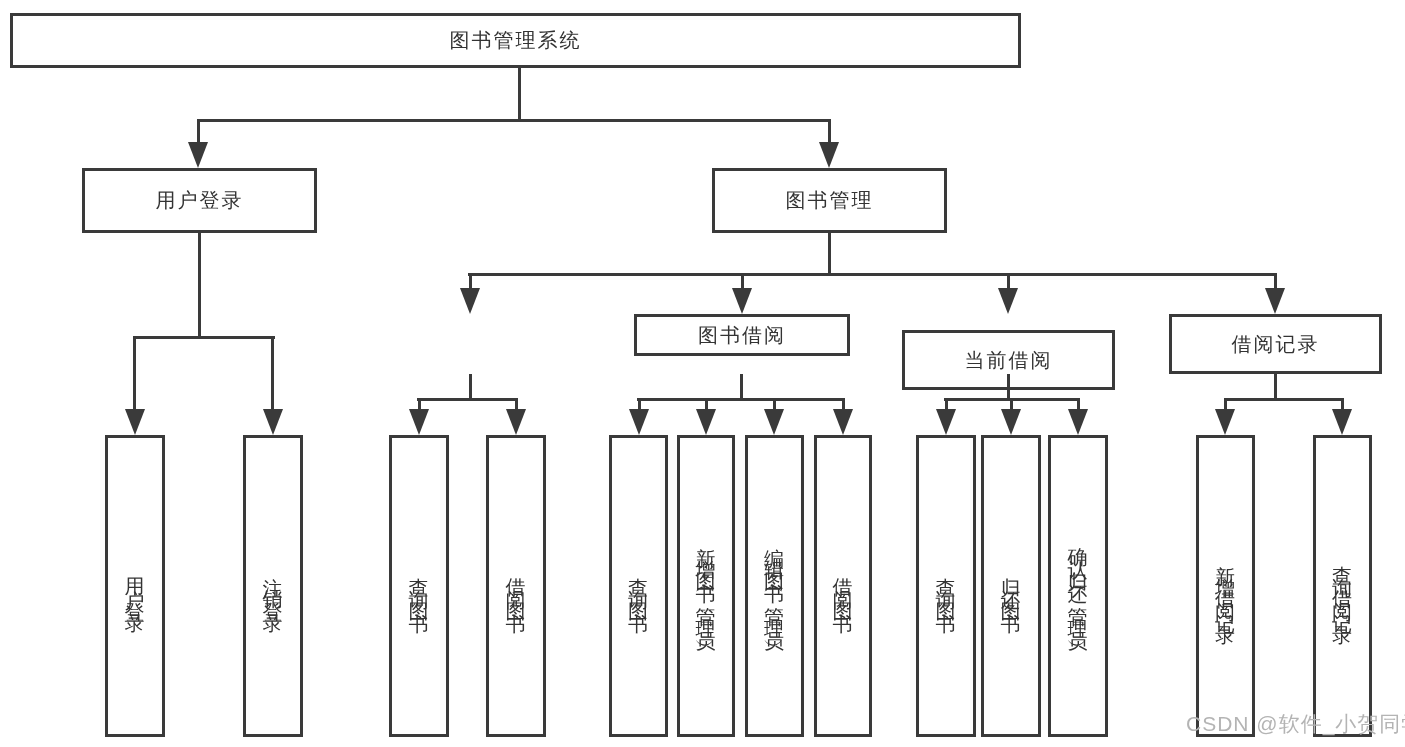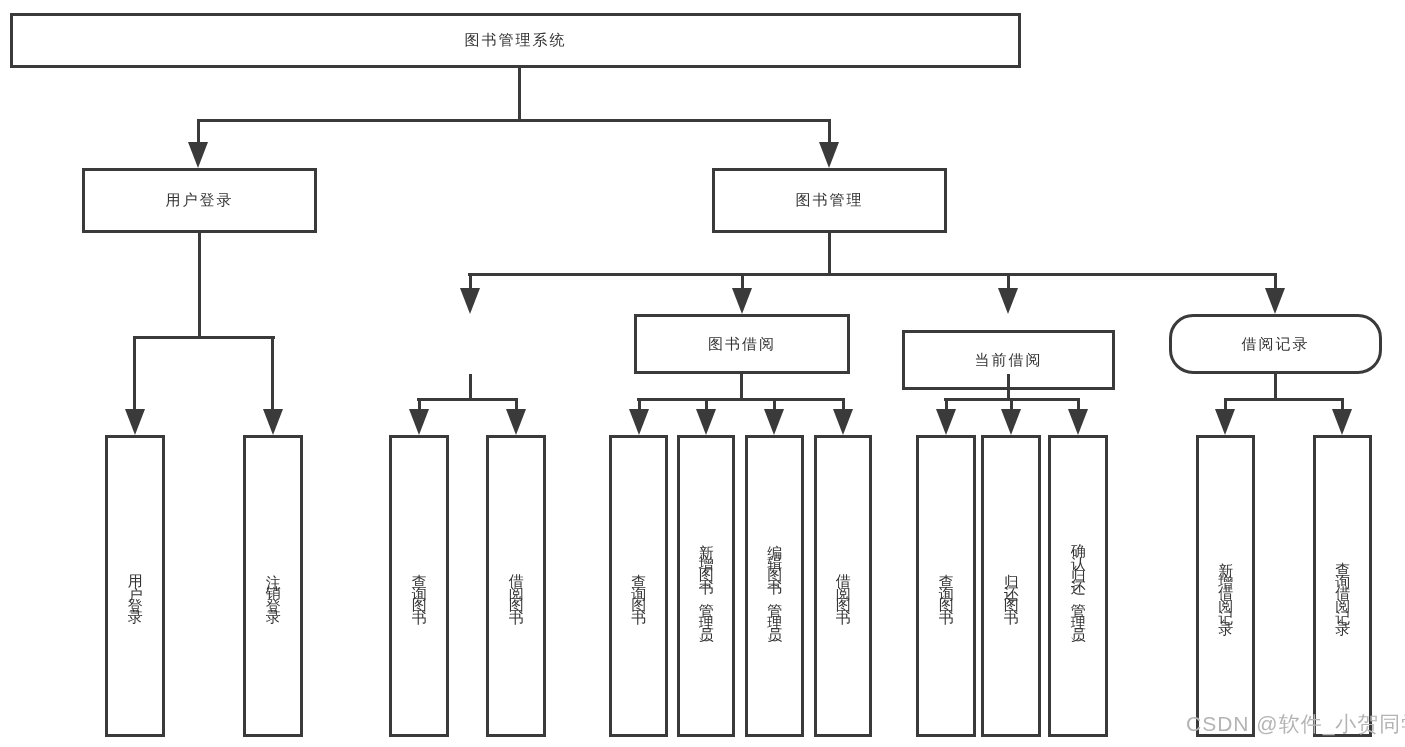--- a/index.html
+++ b/index.html
@@ -7,21 +7,21 @@
     position:relative; width:1405px; height:747px; background:#ffffff;
     font-family:"Liberation Sans","DejaVu Sans",sans-serif;
     overflow:hidden;
   }
   .box {
     position:absolute; box-sizing:border-box;
     border:3px solid #3a3a3a; background:#ffffff;
     display:flex; align-items:center; justify-content:center;
   }
   .box .lbl {
-    font-size:15px; color:#333333; letter-spacing:2px; white-space:nowrap;
+    font-size:20px; color:#333333; letter-spacing:2px; white-space:nowrap;
   }
   .leaf .lbl {
     writing-mode:vertical-rl; text-orientation:mixed;
     letter-spacing:12px; line-height:1.1; white-space:normal;
   }
   .vl { position:absolute; width:3px; background:#3a3a3a; }
   .hl { position:absolute; height:3px; background:#3a3a3a; }
   .ah {
     position:absolute; width:0; height:0;
     border-left:10px solid transparent; border-right:10px solid transparent;
@@ -66,27 +66,27 @@
   <div class="hl" style="left:468px; top:273px; width:809px;"></div>
   <div class="vl" style="left:469px; top:273px; height:20px;"></div>
   <div class="ah" style="left:460px; top:288px;"></div>
   <div class="vl" style="left:741px; top:273px; height:20px;"></div>
   <div class="ah" style="left:732px; top:288px;"></div>
   <div class="vl" style="left:1007px; top:273px; height:20px;"></div>
   <div class="ah" style="left:998px; top:288px;"></div>
   <div class="vl" style="left:1274px; top:273px; height:20px;"></div>
   <div class="ah" style="left:1265px; top:288px;"></div>
 
-  <div class="box" style="left:634px; top:314px; width:216px; height:60px;">
+  <div class="box" style="left:634px; top:314px; width:216px; height:42px;">
     <span class="lbl">图书借阅</span>
   </div>
   <div class="box" style="left:902px; top:330px; width:213px; height:60px;">
     <span class="lbl">当前借阅</span>
   </div>
-  <div class="box" style="left:1169px; top:314px; width:213px; height:60px;border-radius:24px;">
+  <div class="box" style="left:1169px; top:314px; width:213px; height:60px;">
     <span class="lbl">借阅记录</span>
   </div>
 
   <div class="vl" style="left:469px; top:374px; height:27px;"></div>
   <div class="hl" style="left:417px; top:398px; width:101px;"></div>
   <div class="vl" style="left:418px; top:398px; height:16px;"></div>
   <div class="ah" style="left:409px; top:409px;"></div>
   <div class="vl" style="left:515px; top:398px; height:16px;"></div>
   <div class="ah" style="left:506px; top:409px;"></div>
 

